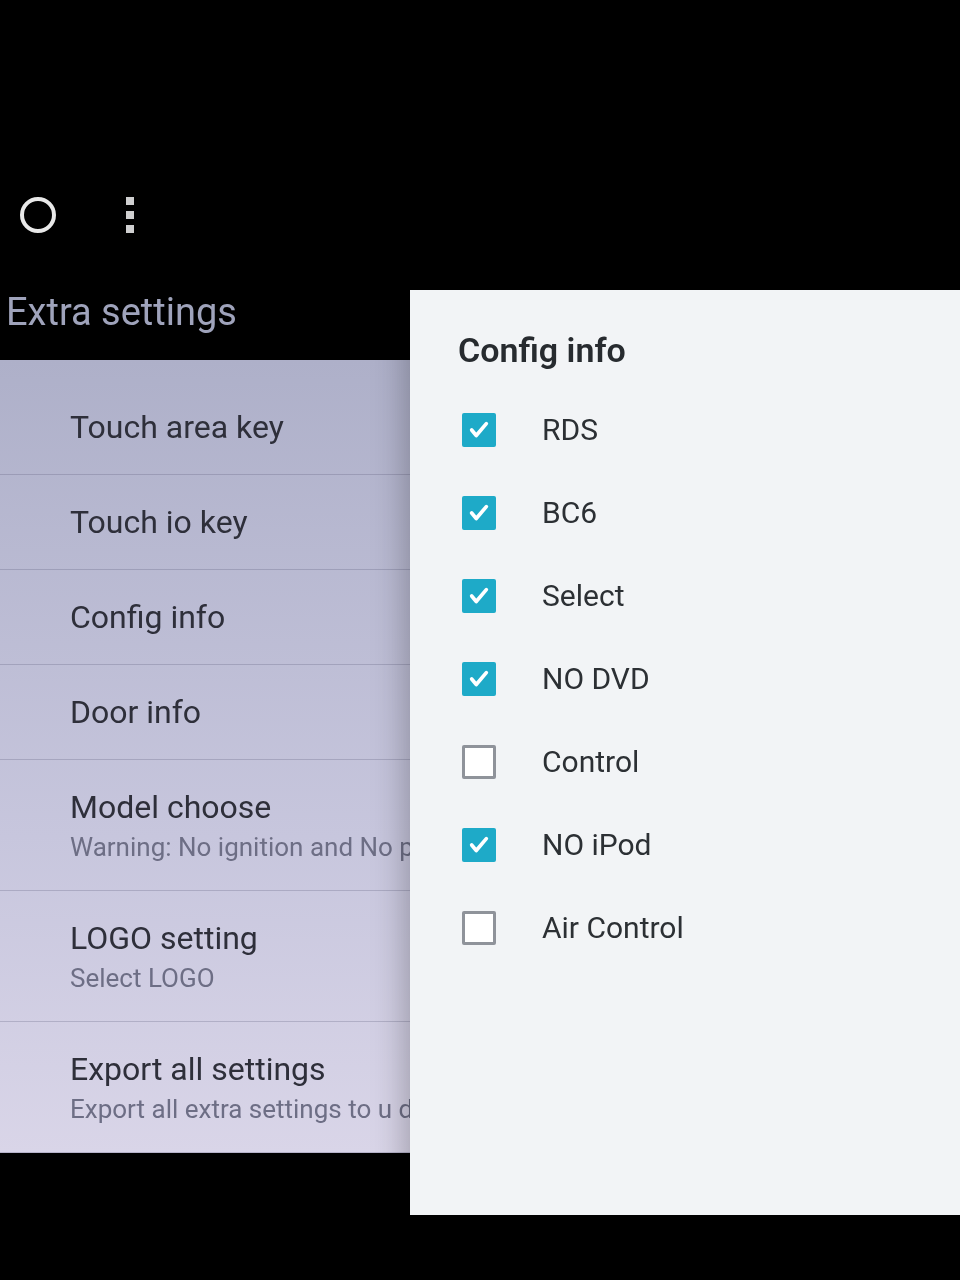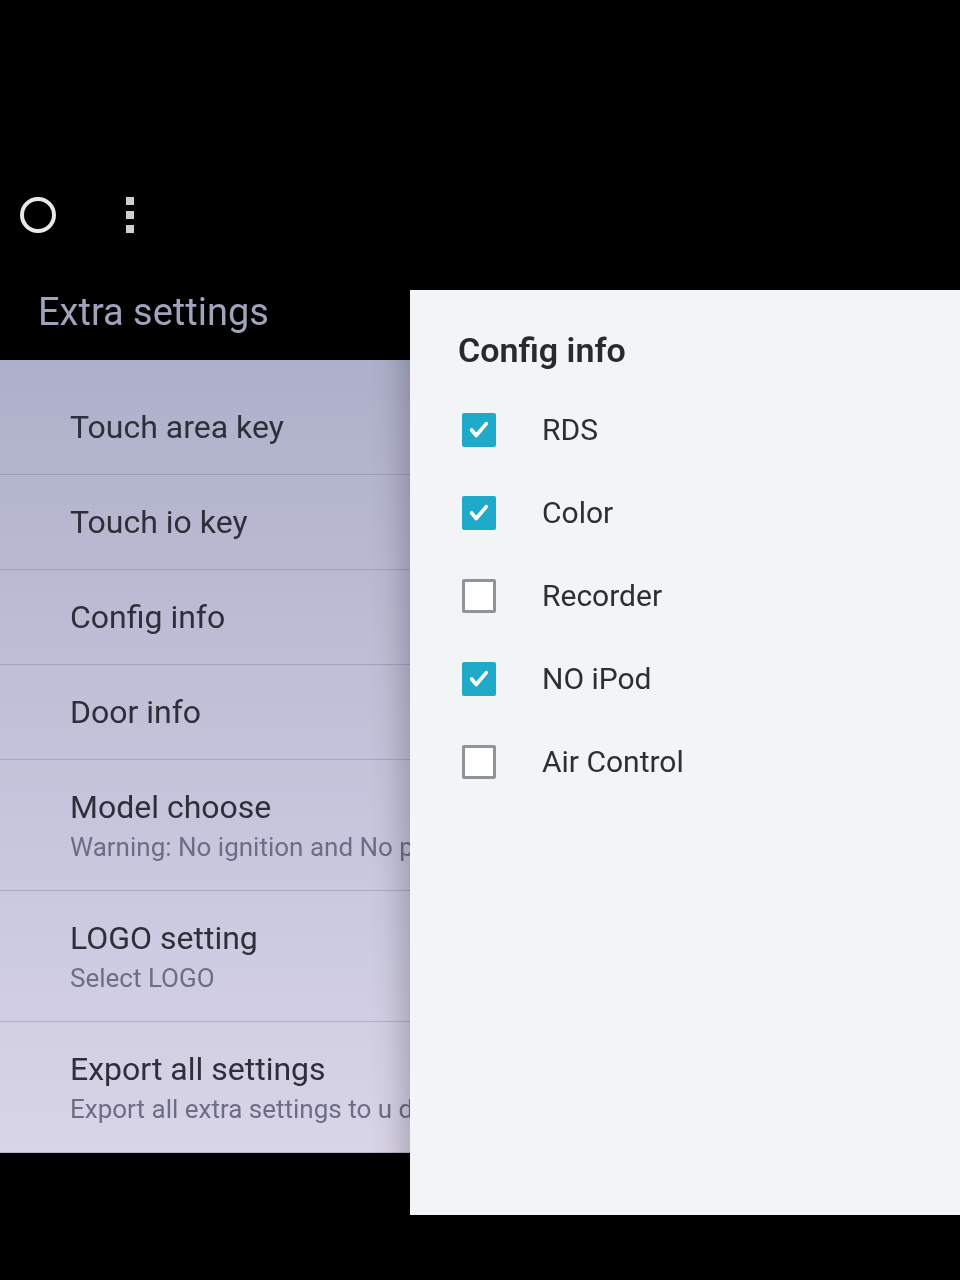--- a/index.html
+++ b/index.html
@@ -43,21 +43,20 @@
 
   
   .page-title {
     position: absolute;
     top: 290px;
     left: 0;
     color: #9fa3bb;
     font-size: 38px;
     font-weight: 400;
     padding-left: 6px;
-    margin-left: 32px;
   }
 
   
   .settings-list {
     position: absolute;
     top: 360px;
     left: 0;
     width: 960px;
     background: linear-gradient(180deg, #aeb0c9 0%, #c7c6dd 60%, #d9d5e8 100%);
   }
@@ -191,25 +190,41 @@
           </svg>
         </div>
         <div class="option-label">RDS</div>
       </div>
       <div class="dialog-item">
         <div class="checkbox checked">
           <svg viewBox="0 0 24 24">
             <polyline points="4 12 9 18 20 5"></polyline>
           </svg>
         </div>
-        <div class="option-label">Color</div>
+        <div class="option-label">BC6</div>
+      </div>
+      <div class="dialog-item">
+        <div class="checkbox checked">
+          <svg viewBox="0 0 24 24">
+            <polyline points="4 12 9 18 20 5"></polyline>
+          </svg>
+        </div>
+        <div class="option-label">Select</div>
+      </div>
+      <div class="dialog-item">
+        <div class="checkbox checked">
+          <svg viewBox="0 0 24 24">
+            <polyline points="4 12 9 18 20 5"></polyline>
+          </svg>
+        </div>
+        <div class="option-label">NO DVD</div>
       </div>
       <div class="dialog-item">
         <div class="checkbox unchecked"></div>
-        <div class="option-label">Recorder</div>
+        <div class="option-label">Control</div>
       </div>
       <div class="dialog-item">
         <div class="checkbox checked">
           <svg viewBox="0 0 24 24">
             <polyline points="4 12 9 18 20 5"></polyline>
           </svg>
         </div>
         <div class="option-label">NO iPod</div>
       </div>
       <div class="dialog-item">

